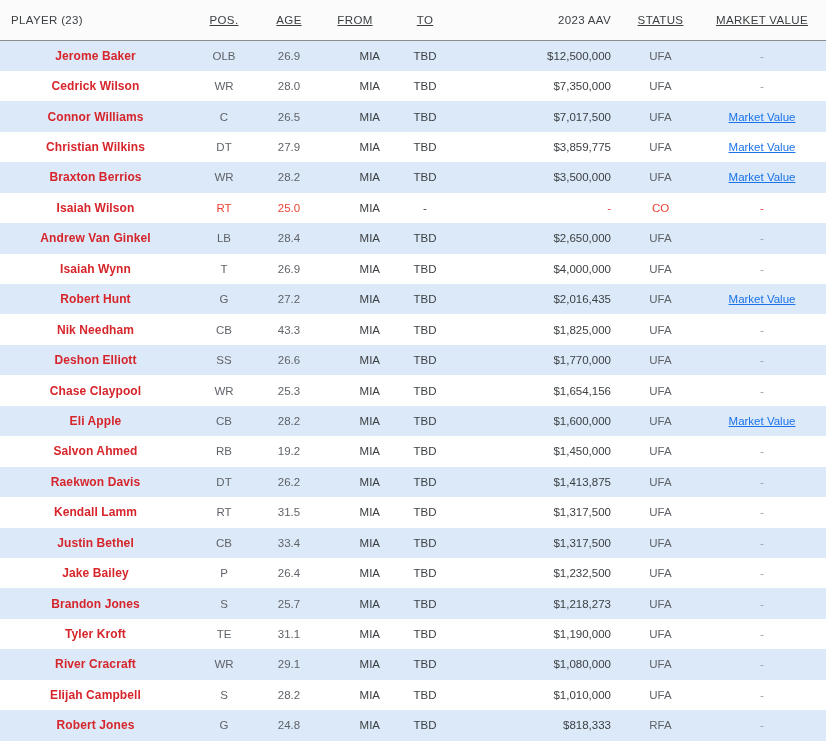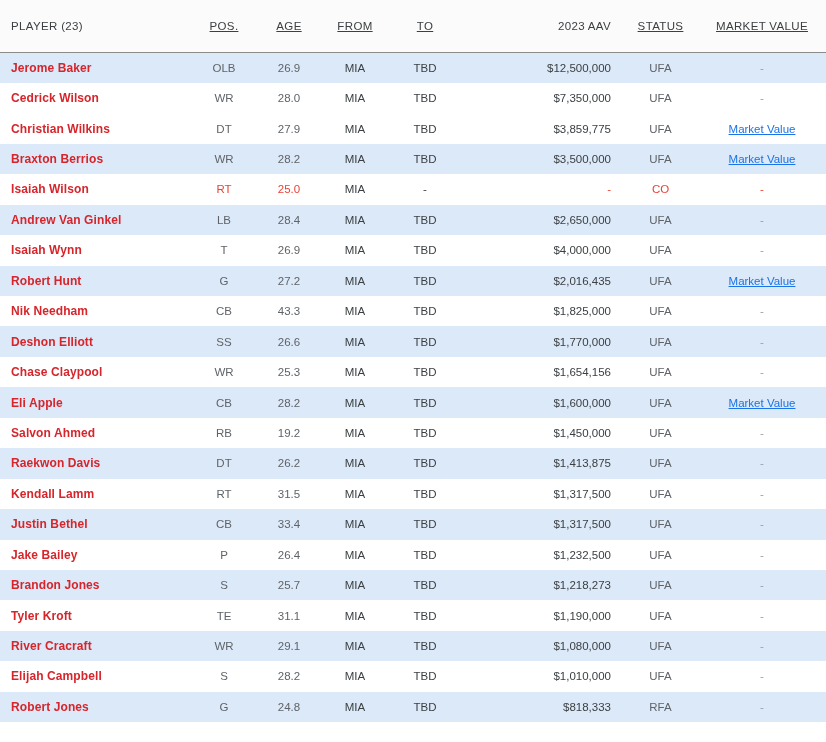--- a/index.html
+++ b/index.html
@@ -32,21 +32,21 @@
   col.c-pos    { width: 68px; }
   col.c-age    { width: 62px; }
   col.c-from   { width: 70px; }
   col.c-to     { width: 70px; }
   col.c-aav    { width: 163px; }
   col.c-status { width: 75px; }
   col.c-mv     { width: 128px; }
 
   
   thead th {
-    height: 52px;
+    height: 40px;
     padding: 0 10px;
     background: #fbfbfb;
     border-bottom: 1px solid #8b8b8b;
     font-size: 11.5px;
     font-weight: 400;
     letter-spacing: 0.35px;
     color: #3c4043;
     white-space: nowrap;
     vertical-align: middle;
   }
@@ -69,36 +69,36 @@
   tbody td {
     padding: 0 10px;
     font-size: 11.5px;
     color: #5f6368;
     vertical-align: middle;
     white-space: nowrap;
     border-bottom: 1px solid transparent;
   }
 
   td.cell-player {
-    text-align: left;
+    text-align: center;
     padding-left: 11px;
     font-size: 12px;
     font-weight: bold;
     color: #d6252b;
     letter-spacing: 0.1px;
   }
   td.cell-pos,
   td.cell-age,
   td.cell-from,
   td.cell-to,
   td.cell-status,
   td.cell-mv { text-align: center; }
   td.cell-aav { text-align: right; padding-right: 12px; }
 
-  td.cell-from { color: #3c4043; }
+  td.cell-from { color: #3c4043; text-align: right; }
   td.cell-to   { color: #3c4043; }
   td.cell-aav  { color: #3c4043; }
   td.cell-pos  { color: #5f6368; }
   td.cell-age  { color: #5f6368; }
   td.cell-status { color: #5f6368; }
 
   
   tr.alert td.cell-pos,
   tr.alert td.cell-age,
   tr.alert td.cell-aav,
@@ -157,20 +157,30 @@
         <tr class="odd">
           <td class="cell-player">Cedrick Wilson</td>
           <td class="cell-pos">WR</td>
           <td class="cell-age">28.0</td>
           <td class="cell-from">MIA</td>
           <td class="cell-to">TBD</td>
           <td class="cell-aav">$7,350,000</td>
           <td class="cell-status">UFA</td>
           <td class="cell-mv"><span class="dash">-</span></td>
         </tr>
+        <tr class="even">
+          <td class="cell-player">Connor Williams</td>
+          <td class="cell-pos">C</td>
+          <td class="cell-age">26.5</td>
+          <td class="cell-from">MIA</td>
+          <td class="cell-to">TBD</td>
+          <td class="cell-aav">$7,017,500</td>
+          <td class="cell-status">UFA</td>
+          <td class="cell-mv"><span class="mv-link">Market Value</span></td>
+        </tr>
         <tr class="odd">
           <td class="cell-player">Christian Wilkins</td>
           <td class="cell-pos">DT</td>
           <td class="cell-age">27.9</td>
           <td class="cell-from">MIA</td>
           <td class="cell-to">TBD</td>
           <td class="cell-aav">$3,859,775</td>
           <td class="cell-status">UFA</td>
           <td class="cell-mv"><span class="mv-link">Market Value</span></td>
         </tr>

